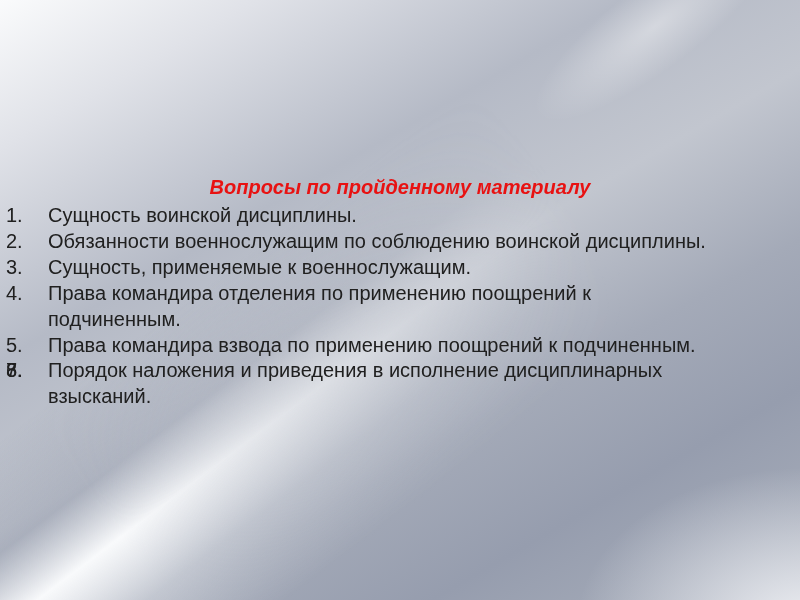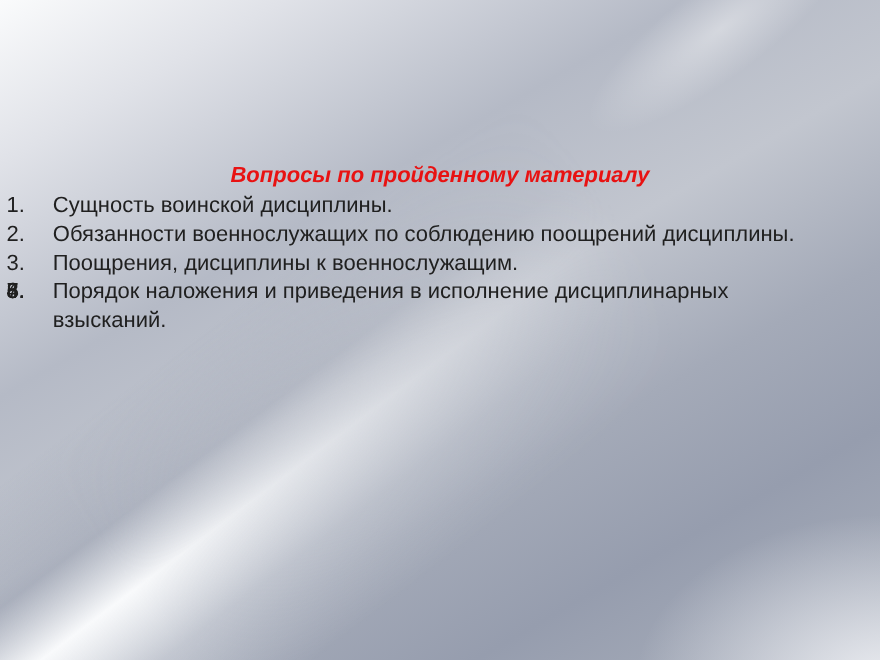--- a/index.html
+++ b/index.html
@@ -62,20 +62,21 @@
     top: 146px; left: 0;
     width: 100%;
   }
   .slide-title {
     text-align: center;
     font-size: 20px;
     line-height: 26px;
     font-weight: bold;
     font-style: italic;
     color: var(--title_red);
+    margin-top: 28px;
   }
   ol.question-list {
     list-style: none;
     margin: 3px 0 0 0;
     padding: 0 18px 0 0;
     font-size: 20px;
     line-height: 25.9px;
     color: var(--body_text);
   }
   ol.question-list li {
@@ -100,31 +101,34 @@
   <div class="content">
     <div class="slide-title">Вопросы по пройденному материалу</div>
 
     <ol class="question-list">
       <li>
         <span class="num">1.</span>
         <span class="txt">Сущность воинской дисциплины.</span>
       </li>
       <li>
         <span class="num">2.</span>
-        <span class="txt">Обязанности военнослужащих по соблюдению поощрений дисциплины.</span>
+        <span class="txt">Обязанности военнослужащим по соблюдению воинской дисциплины.</span>
       </li>
       <li>
         <span class="num">3.</span>
-        <span class="txt">Поощрения, дисциплины к военнослужащим.</span>
+        <span class="txt">Сущность, применяемые к военнослужащим.</span>
       </li>
       <li>
         <span class="num">4.</span>
+        <span class="txt">Права командира отделения по применению поощрений к
+подчиненным.</span>
       </li>
       <li>
         <span class="num">5.</span>
+        <span class="txt">Права командира взвода по применению поощрений к подчиненным.</span>
       </li>
       <li>
         <span class="num">6.</span>
       </li>
       <li>
         <span class="num">7.</span>
       </li>
       <li>
         <span class="num">8.</span>
         <span class="txt">Порядок наложения и приведения в исполнение дисциплинарных

